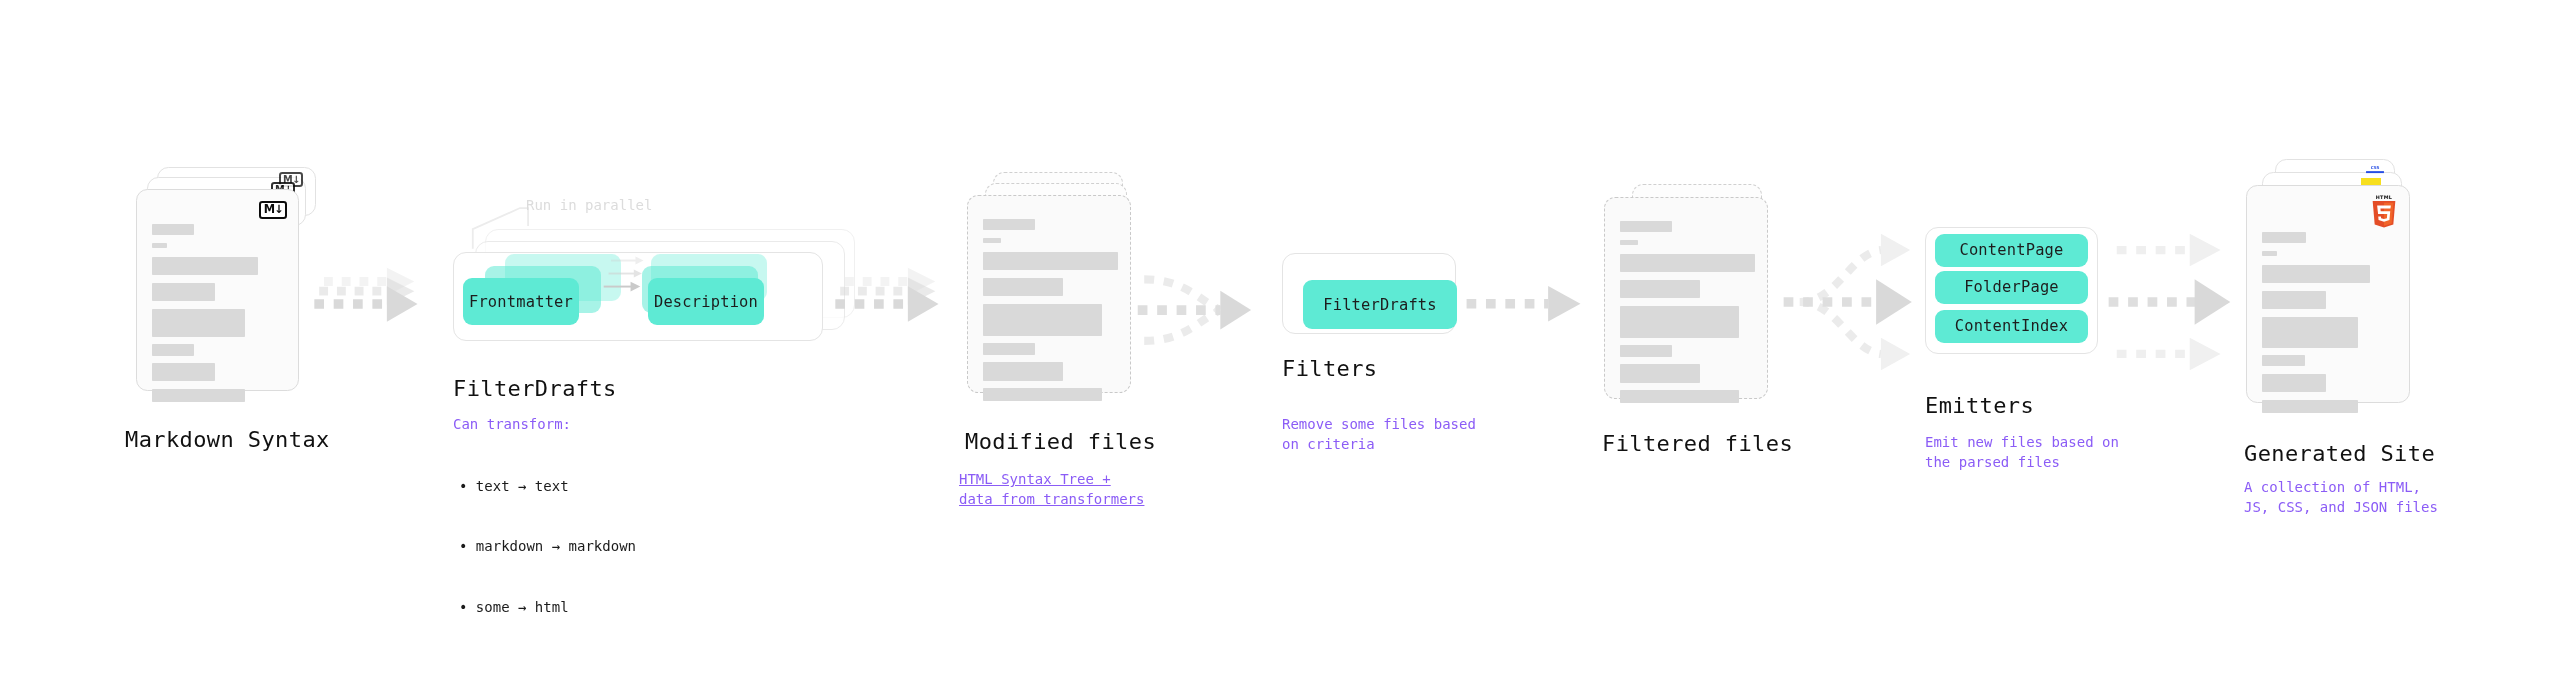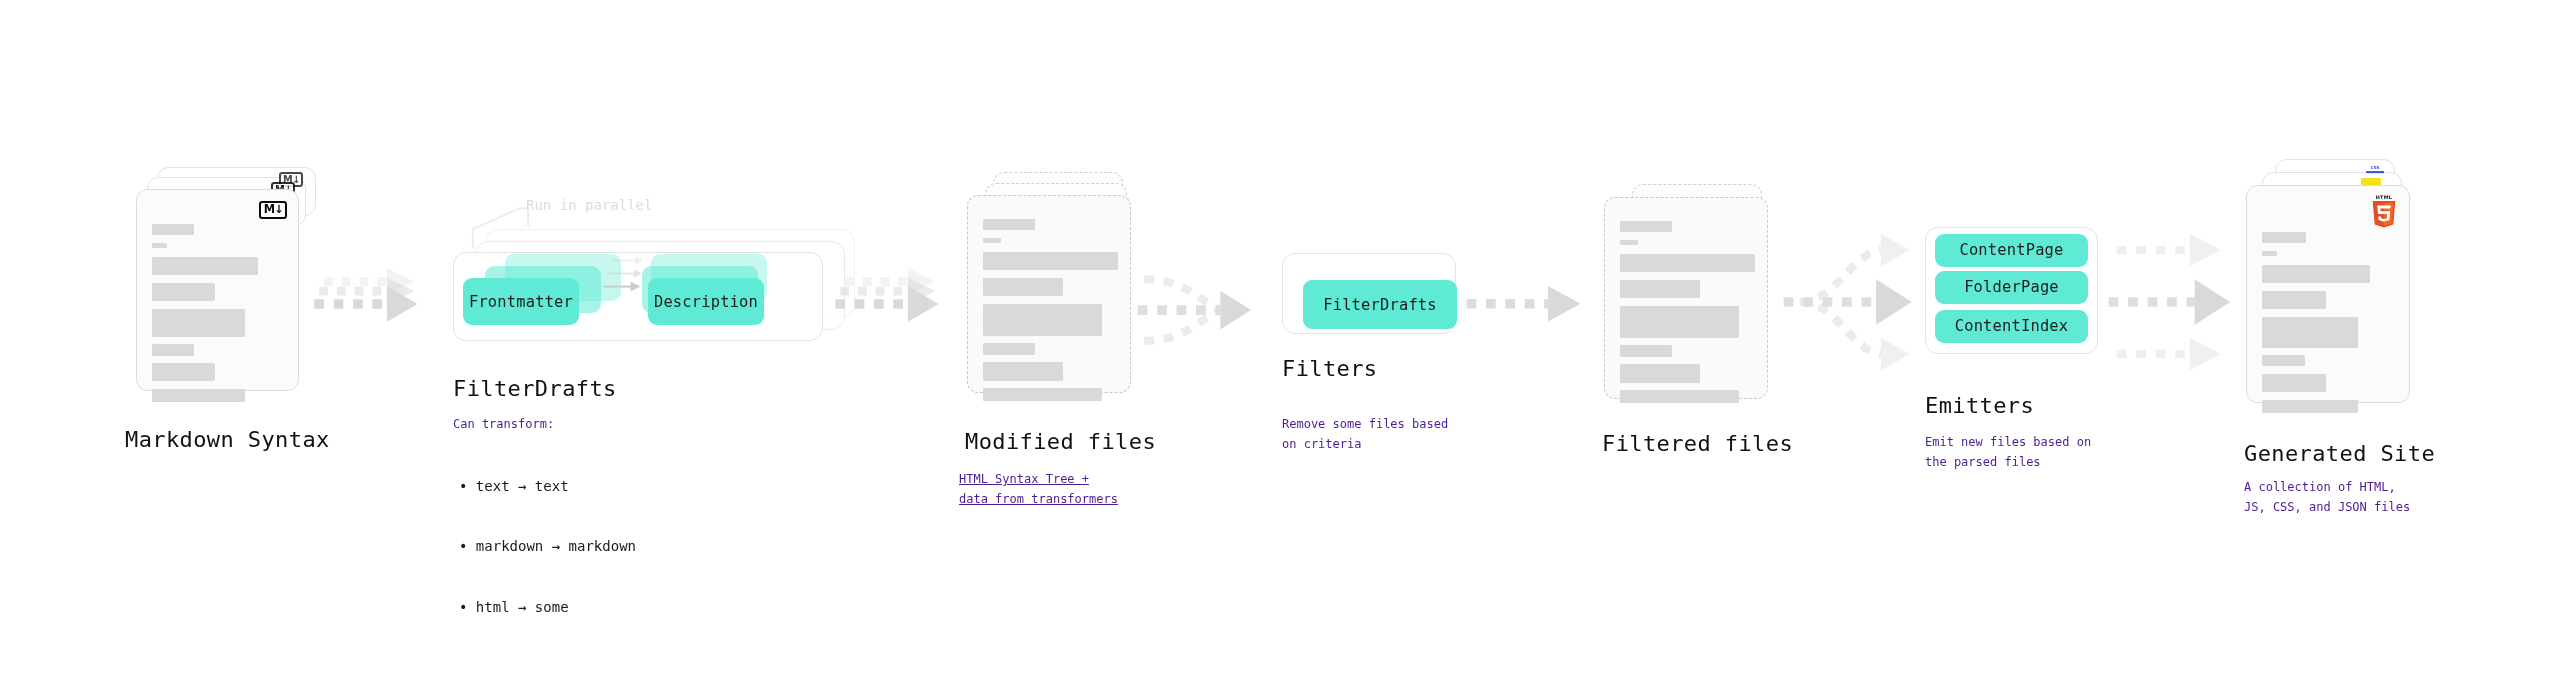--- a/index.html
+++ b/index.html
@@ -61,23 +61,23 @@
   
   .cap-title{
     position:absolute;
     font-size:22px;
     color:#111111;
     letter-spacing:0.4px;
     white-space:nowrap;
   }
   .cap-sub{
     position:absolute;
-    font-size:12px;
+    font-size:14px;
     line-height:20.3px;
-    color:#4c1d95;
+    color:#8b5cf6;
     white-space:pre;
   }
   .cap-list{
     position:absolute;
     font-size:14px;
     line-height:20.3px;
     color:#1b1b1b;
     white-space:pre;
   }
   .note{
@@ -185,21 +185,21 @@
     <span>Description</span>
   </div>
 
   <div class="cap-title" style="left:453px;top:376px;">FilterDrafts</div>
 
   <div class="cap-sub" style="left:453px;top:414px;">Can transform:</div>
 
   <div class="cap-list" style="left:459px;top:435px;">
     <div>•&nbsp;<span>text → text</span></div>
     <div>•&nbsp;<span>markdown → markdown</span></div>
-    <div>•&nbsp;<span>html → some</span></div>
+    <div>•&nbsp;<span>some → html</span></div>
   </div>
 </div>
 
 <div class="stage" style="left:830px;top:275px;">
   <svg width="130" height="50" viewBox="0 0 160 62">
     <g opacity="0.30">
       <line x1="18" y1="8" x2="100" y2="8" stroke="#d9d9d9" stroke-width="11" stroke-dasharray="11 11"></line>
       <polygon points="96,-9 130,8 96,25" fill="#d9d9d9"></polygon>
     </g>
     <g opacity="0.55">

